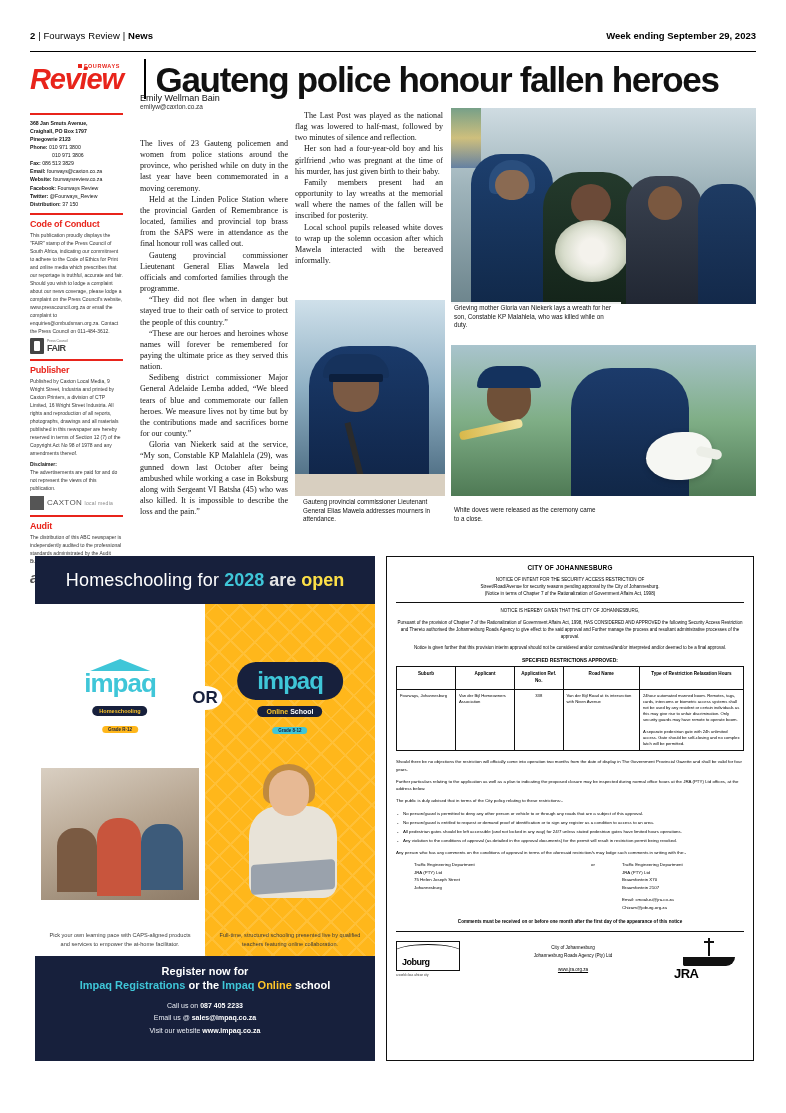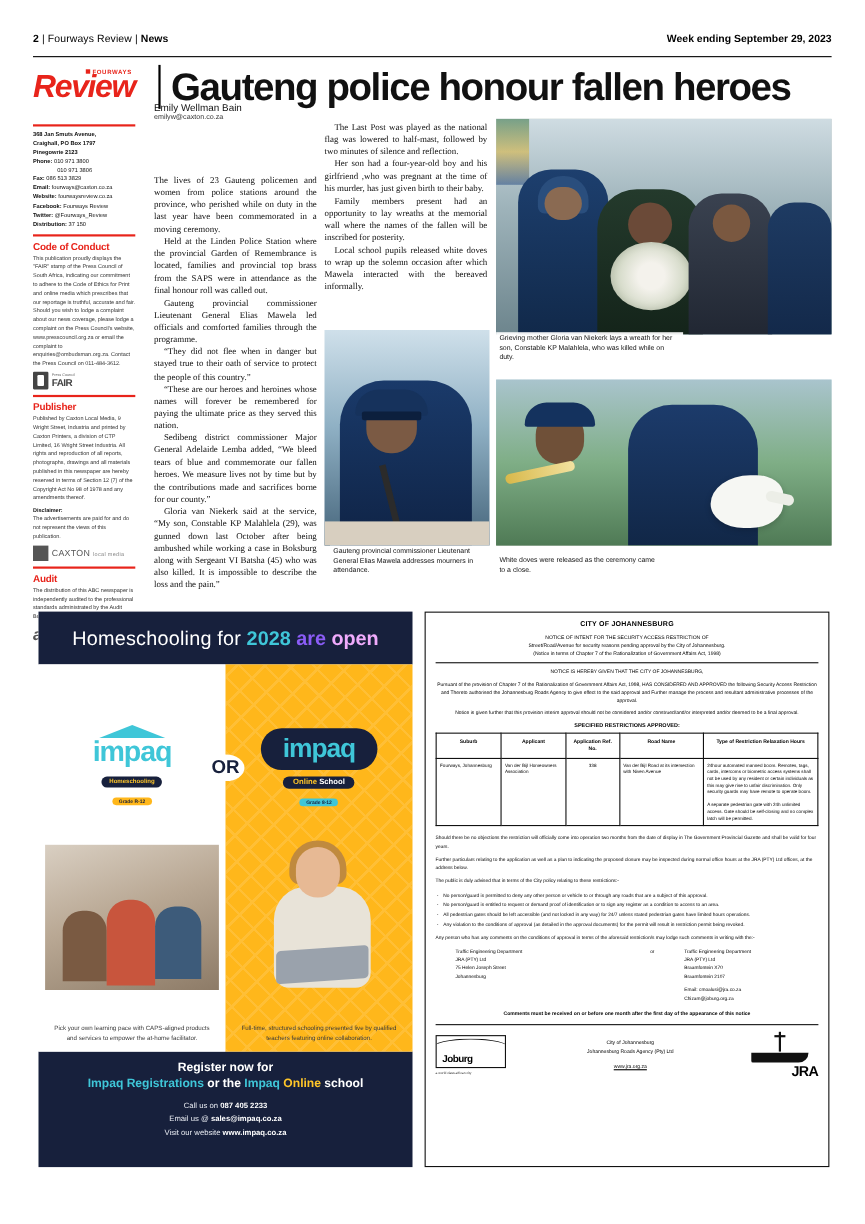--- a/index.html
+++ b/index.html
@@ -67,21 +67,21 @@
   .caxton-txt small{font-size:5px;color:#888;}
   .abc { font-size:15px; font-weight:700; color:#555; letter-spacing:-1px; font-style:italic; margin-top:4px;}
 
   
   .byline { position:absolute; left:140px; top:93px; width:148px; }
   .byline .name { font-size:9px; font-weight:400; color:#111; font-family:"Liberation Sans",sans-serif;}
   .byline .mail { font-size:6.5px; color:#333; }
 
   .col { position:absolute; font-family:"Liberation Serif", serif; font-size:8.1px; line-height:1.38; color:#111; text-align:justify;}
   .col p { margin:0; text-indent:9px; }
-  .col p.first { text-indent:0;margin-top:20px; }
+  .col p.first { text-indent:0; }
   .col1 { left:140px; top:138px; width:148px; }
   .col2 { left:295px; top:110px; width:148px; }
 
   
   .photo { position:absolute; overflow:hidden; }
   .cap {
     position:absolute; background:rgba(255,255,255,.92);
     font-size:6.3px; line-height:1.35; color:#111; padding:2px 3px;
     font-family:"Liberation Sans", sans-serif;
   }
@@ -123,22 +123,22 @@
   #ph3 .pcap{position:absolute;left:26px;bottom:108px;width:64px;height:22px;background:#14325e;border-radius:28px 28px 3px 3px;}
   #ph3 .trumpet{position:absolute;left:8px;bottom:62px;width:64px;height:9px;background:linear-gradient(90deg,#d8b84a,#f2e2a0);border-radius:4px;transform:rotate(-12deg);}
   #ph3 .dove{position:absolute;right:44px;bottom:16px;width:66px;height:48px;background:#f6f7f3;border-radius:60% 40% 50% 50%;box-shadow:0 2px 6px rgba(0,0,0,.2);}
   #ph3 .dove:after{content:"";position:absolute;right:-10px;top:16px;width:26px;height:10px;background:#eceee7;border-radius:6px;transform:rotate(12deg);}
 
   
   .ad { position:absolute; left:35px; top:556px; width:340px; height:505px; background:#fff; }
   .ad-top { height:48px; background:#17203c; display:flex;align-items:center;justify-content:center; }
   .ad-top .t1{color:#fff;font-size:18px;font-weight:400;letter-spacing:.2px;}
   .ad-top .t2{color:#3fc6d8;font-size:18px;font-weight:700;margin-left:5px;}
-  .ad-top .t3{color:#8b5cf6;font-size:18px;font-weight:700;margin-left:5px;}
-  .ad-top .t4{color:#f0abfc;font-size:18px;font-weight:700;margin-left:5px;}
+  .ad-top .t3{color:#e5e5e5;font-size:18px;font-weight:700;margin-left:5px;}
+  .ad-top .t4{color:#fde047;font-size:18px;font-weight:700;margin-left:5px;}
   .ad-body { display:flex; height:352px; }
   .ad-half { width:50%; position:relative; }
   .ad-left { background:#fff; }
   .ad-right { background:#ffb71b; overflow:hidden;}
   .ad-right:before{content:"";position:absolute;inset:0;opacity:.12;
      background:repeating-linear-gradient(45deg,#fff 0 2px,transparent 2px 16px),
                 repeating-linear-gradient(-45deg,#fff 0 2px,transparent 2px 18px);}
   .logo-imp { position:absolute; left:50%; top:64px; transform:translateX(-50%); text-align:center; z-index:3;}
   .logo-imp .word{font-size:26px;font-weight:700;color:#3fc6d8;letter-spacing:-1px;}
   .logo-imp .roof{position:absolute;left:50%;top:-9px;transform:translateX(-50%);width:0;height:0;border-left:30px solid transparent;border-right:30px solid transparent;border-bottom:12px solid #3fc6d8;}
@@ -192,21 +192,21 @@
   .n-addr .aor{width:58px;text-align:center;}
   .n-addr .a2{flex:1;}
   .n-note{text-align:center;font-size:4.6px;font-weight:700;margin-top:7px;}
   .n-foot{border-top:1px solid #111;margin-top:5px;padding-top:6px;display:flex;align-items:center;}
   .joburg{width:76px;}
   .joburg .bx{border:1px solid #111;width:64px;height:30px;position:relative;overflow:hidden;}
   .joburg .arc{position:absolute;left:-4px;top:2px;width:70px;height:18px;border-top:1px solid #111;border-radius:50%;}
   .joburg .wd{position:absolute;left:5px;bottom:3px;font-size:9px;font-weight:700;letter-spacing:-.5px;}
   .joburg .tag{font-size:3px;margin-top:2px;color:#333;}
   .n-foot-mid{flex:1;text-align:center;font-size:4.6px;line-height:1.7;}
-  .jra{width:70px;text-align:right;}
+  .jra{width:70px;text-align:left;}
   .jra .wd{font-size:13px;font-weight:700;letter-spacing:-.5px;}
   .jra .tower{width:2px;height:18px;background:#111;margin:0 auto 1px;position:relative;}
   .jra .tower:before{content:"";position:absolute;left:-4px;top:3px;width:10px;height:2px;background:#111;}
   .jra .swoosh{width:52px;height:9px;background:#111;margin:0 auto;border-radius:0 0 26px 4px;}
 </style>
 </head>
 <body>
 
 <div class="page">
 

